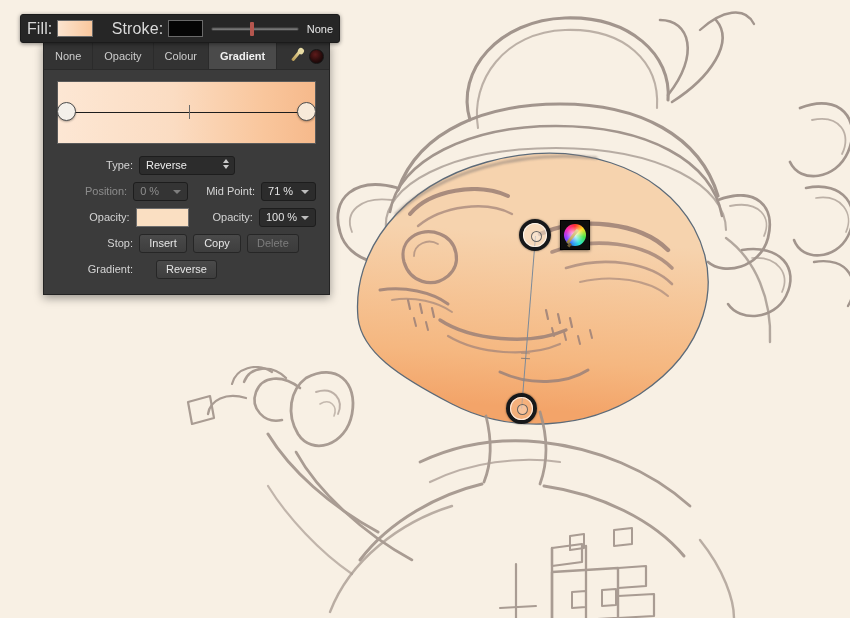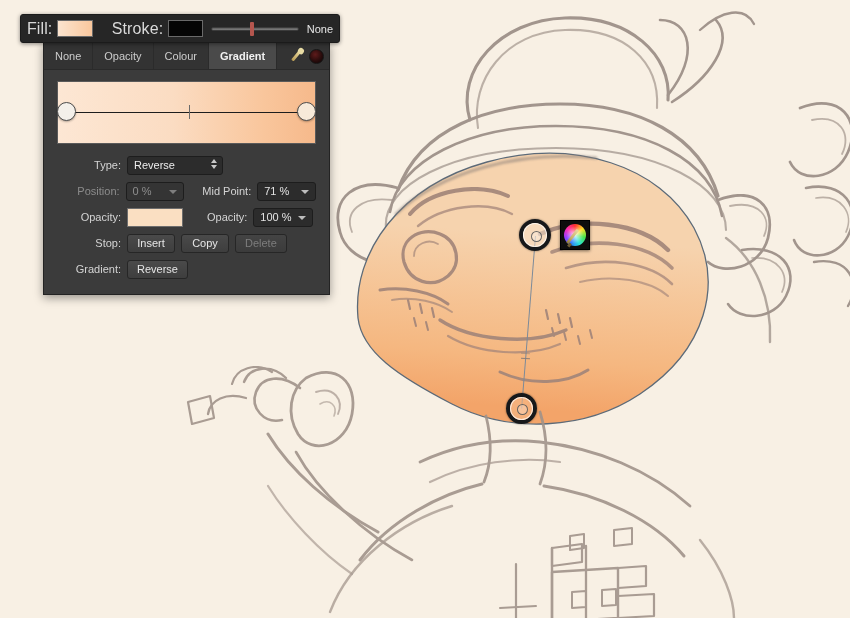--- a/index.html
+++ b/index.html
@@ -215,37 +215,37 @@
     box-shadow:0 1px 2px rgba(0,0,0,.3);
   }
   #stop-left{left:0px;}
   #stop-right{right:0px;background:#f7ead9;}
   #preview-mid{
     position:absolute;top:24px;
     width:1px;height:14px;background:#6a6a6a;
   }
 
   
-  #form{padding:8px 0 0 4px;}
+  #form{padding:8px 0 0 16px;}
   .row{
     display:flex;align-items:center;
     height:26px;
     padding:0 13px;
   }
   .lbl{
     color:#d4d4d4;font-size:11px;
     text-align:right;
     white-space:nowrap;
   }
   .lbl.dim{color:#8c8c8c;}
   .lbl-type{width:60px;margin-right:6px;}
   .lbl-pos{width:60px;margin-right:6px;}
   .lbl-colour{width:60px;margin-right:6px;}
   .lbl-stop{width:60px;margin-right:6px;}
-  .lbl-grad{width:60px;margin-right:6px;}
+  .lbl-grad{width:60px;margin-right:23px;}
   .lbl-mid{width:auto;margin:0 6px 0 18px;}
   .lbl-op{width:auto;margin:0 6px 0 24px;}
 
   
   .stepper{
     position:relative;
     width:96px;height:19px;
     background:#2c2c2c;
     border:1px solid #1d1d1d;
     border-radius:3px;

